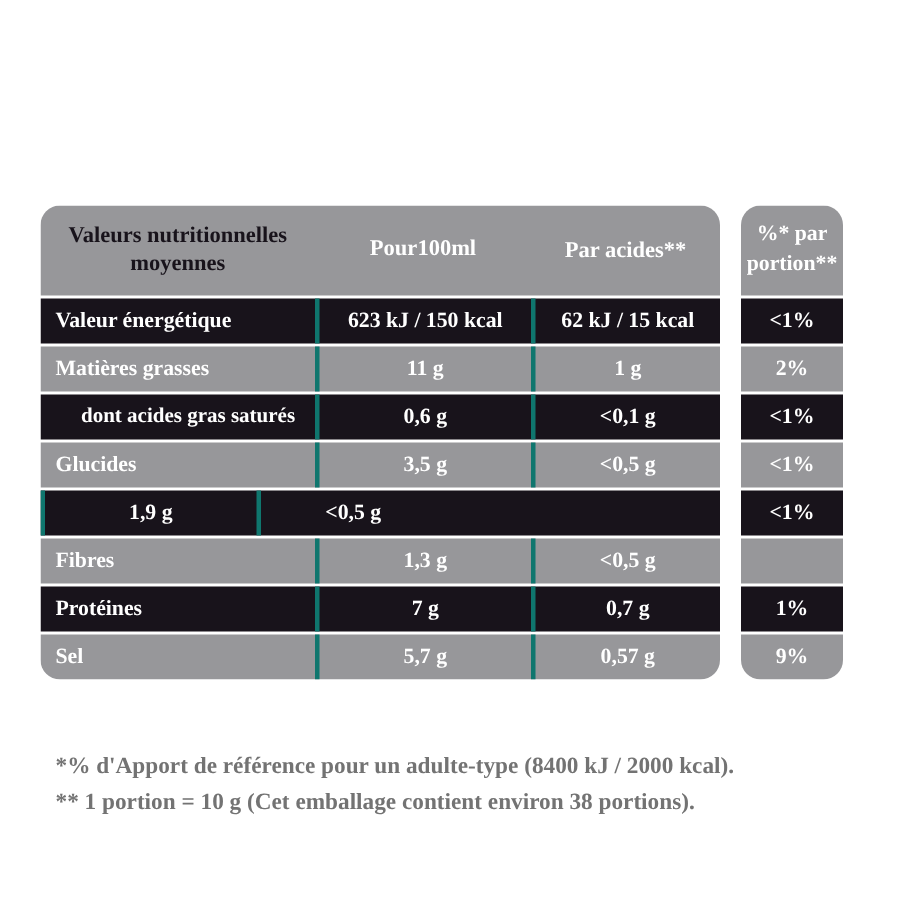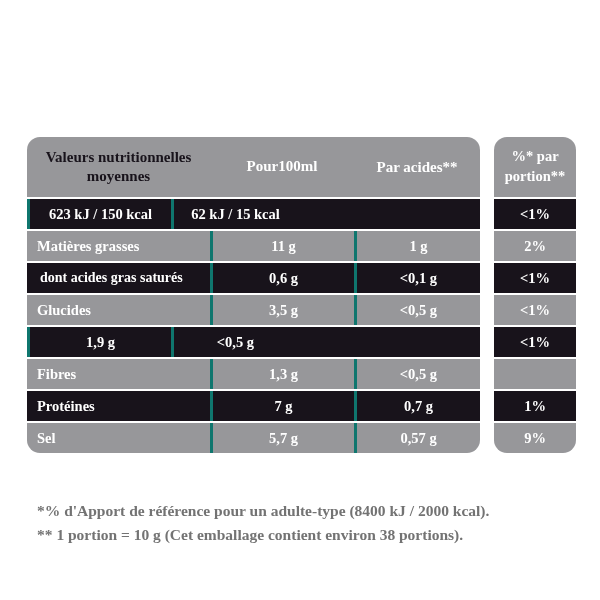--- a/index.html
+++ b/index.html
@@ -11,21 +11,21 @@
   }
   .wrap {
     position: absolute; left: 27px; top: 137px;
     display: flex; gap: 14px;
   }
   .main-block {
     width: 453px; border-radius: 13px; overflow: hidden;
     background: #ffffff;
   }
   .pct-block {
-    width: 82px; border-radius: 13px; overflow: hidden;
+    width: 68px; border-radius: 13px; overflow: hidden;
     background: #ffffff;
   }
   .hdr {
     height: 60px; background: #97979a;
     display: flex; align-items: center;
     font-size: 15px; color: #ffffff;
   }
   .hdr .c1 {
     color: #18131b; text-align: center;
     padding: 0 8px; line-height: 1.25;
@@ -43,21 +43,21 @@
     height: 30px; margin-top: 2px;
     display: flex; align-items: stretch;
     color: #ffffff; font-size: 14.5px;
   }
   .row.dark { background: #18131b; }
   .row.gray { background: #97979a; }
   .row .c1 {
     display: flex; align-items: center;
     padding-left: 10px; white-space: nowrap;
   }
-  .row .c1.ind { padding-left: 13px; font-size: 14px; }
+  .row .c1.ind { padding-left: 27px; font-size: 14px; }
   .row .c2, .row .c3 {
     border-left: 3px solid #0f766e;
     display: flex; align-items: center; justify-content: center;
     white-space: nowrap;
   }
   .pct-row {
     height: 30px; margin-top: 2px;
     display: flex; align-items: center; justify-content: center;
     color: #ffffff; font-size: 14.5px;
   }
@@ -78,20 +78,21 @@
     <div class="hdr">
       <div class="c1">Valeurs nutritionnelles moyennes</div>
       <div class="c2 two-line">
         <span>Pour</span>
         <span>100ml</span>
       </div>
       <div class="c3">Par acides**</div>
     </div>
     <div id="rows-main">
         <div class="row dark">
+          <div class="c1">Valeur énergétique</div>
           <div class="c2">623 kJ / 150 kcal</div>
           <div class="c3">62 kJ / 15 kcal</div>
         </div>
         <div class="row gray">
           <div class="c1">Matières grasses</div>
           <div class="c2">11 g</div>
           <div class="c3">1 g</div>
         </div>
         <div class="row dark">
           <div class="c1 ind">dont acides gras saturés</div>

